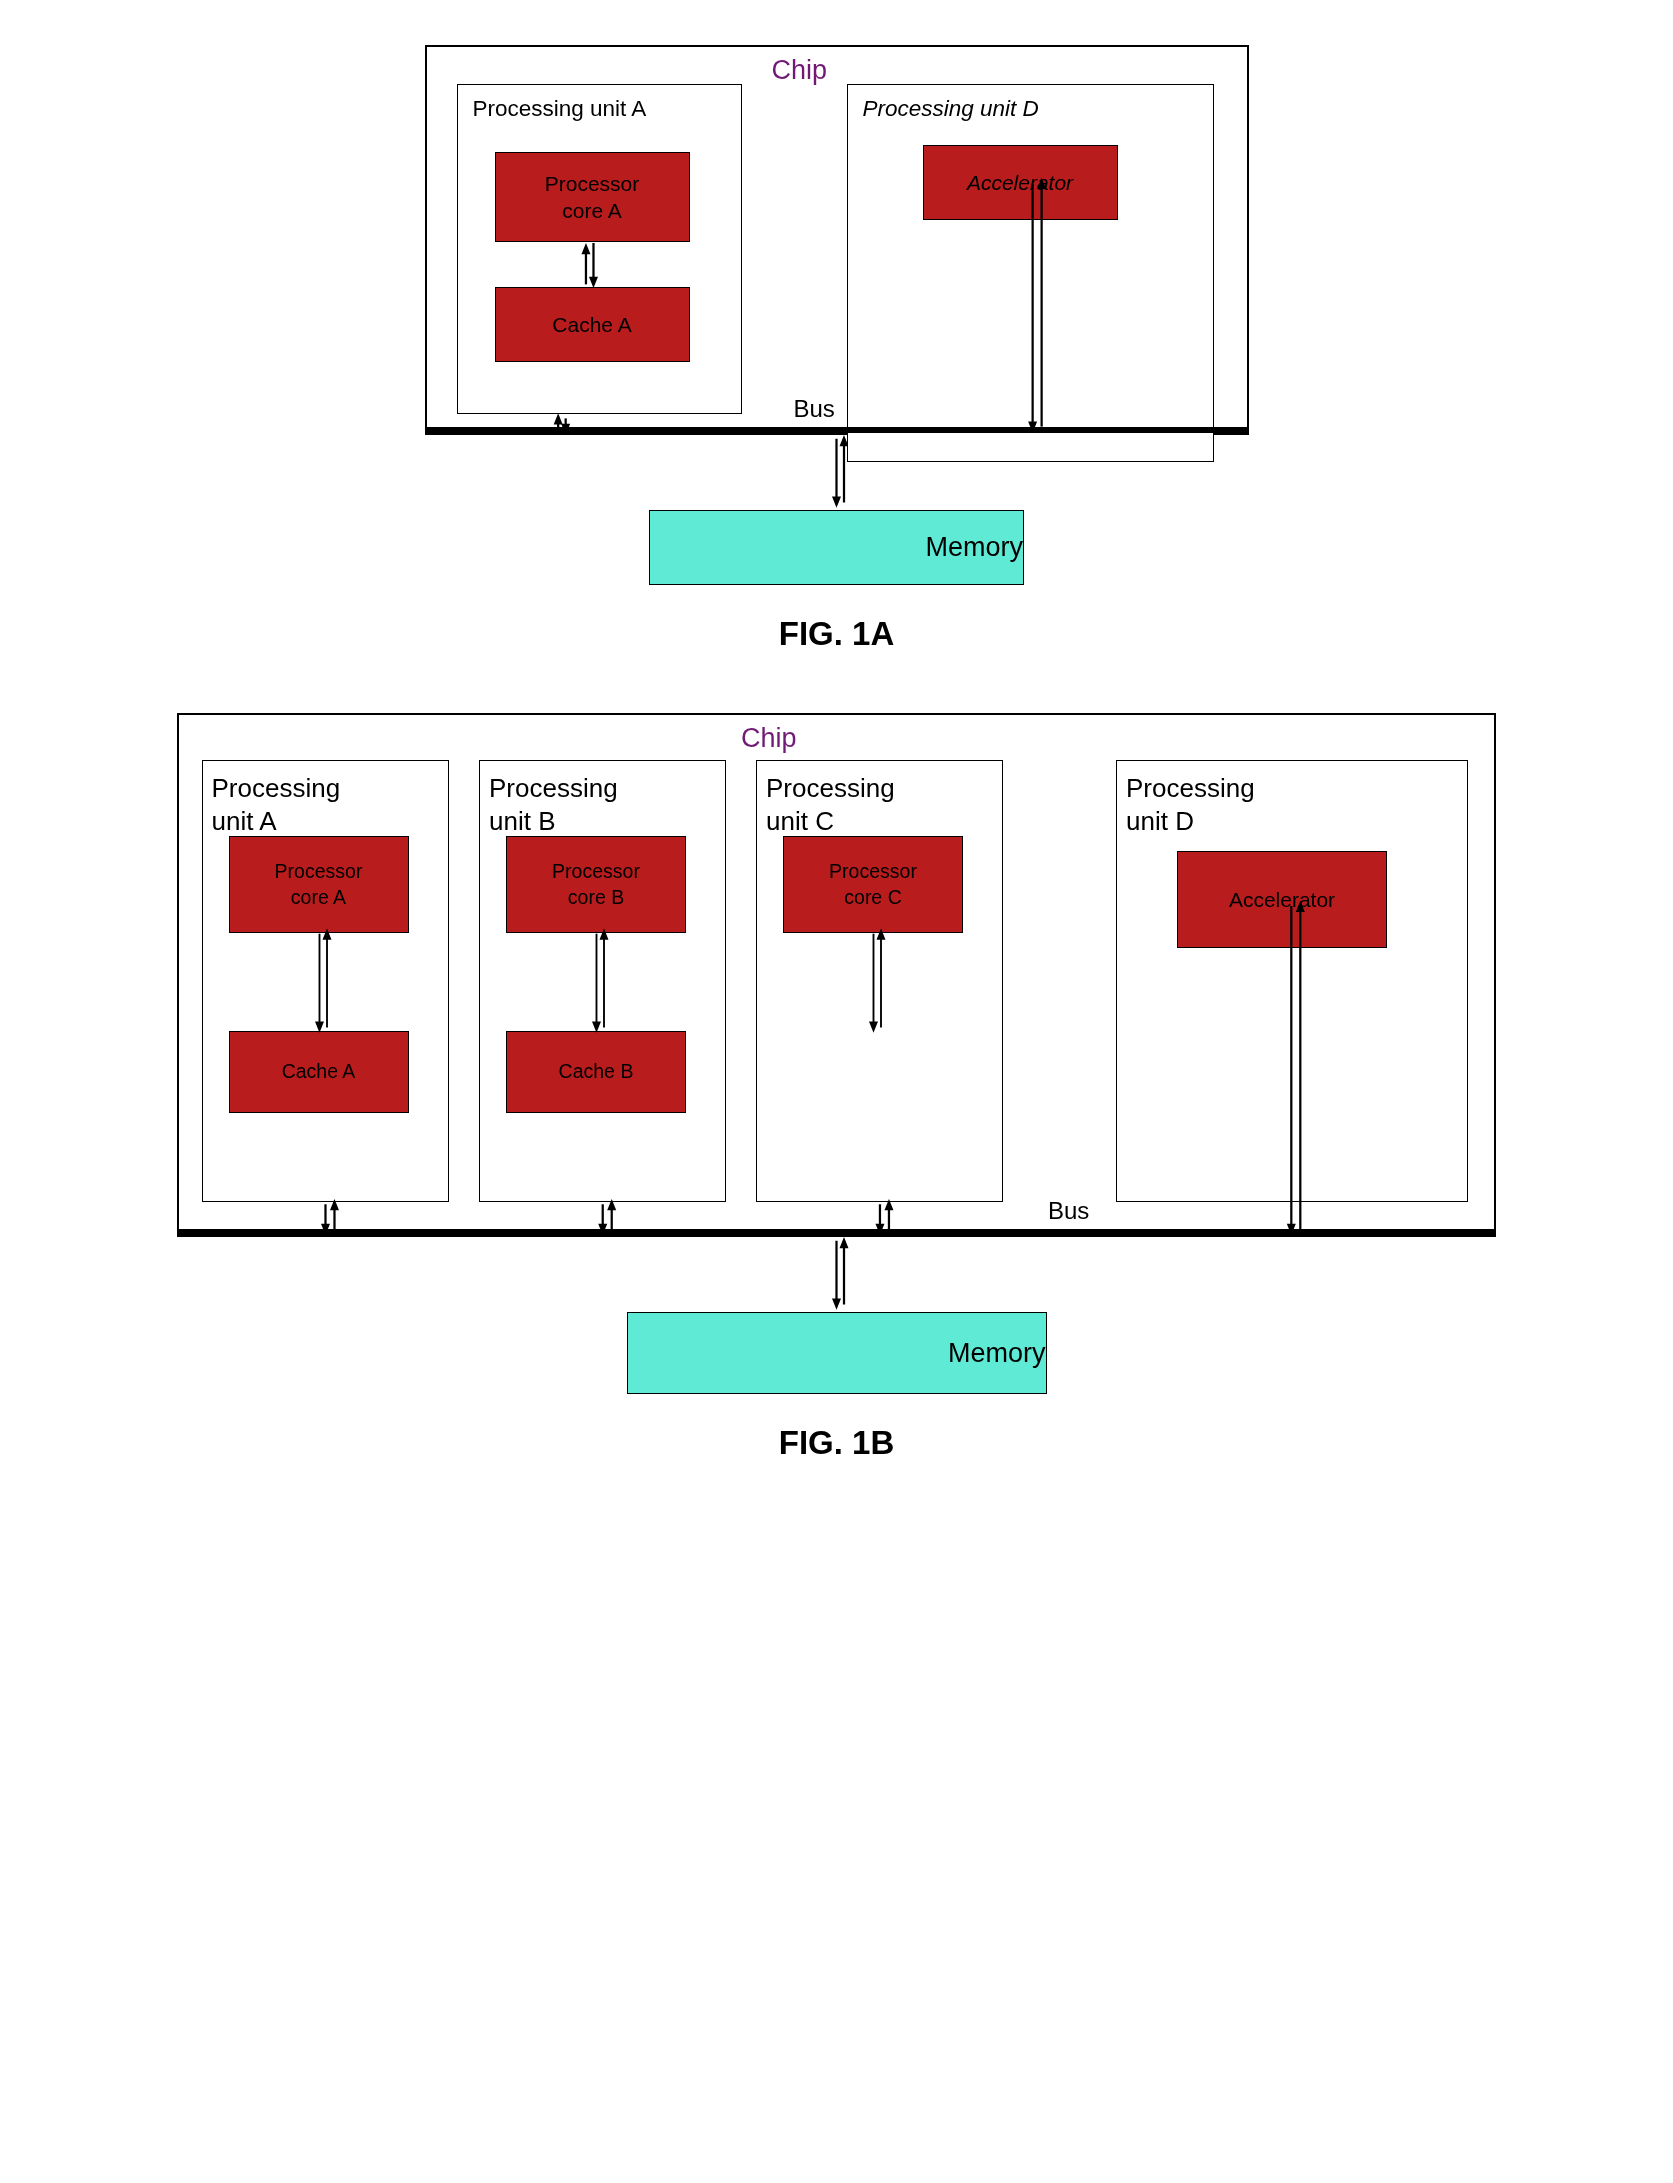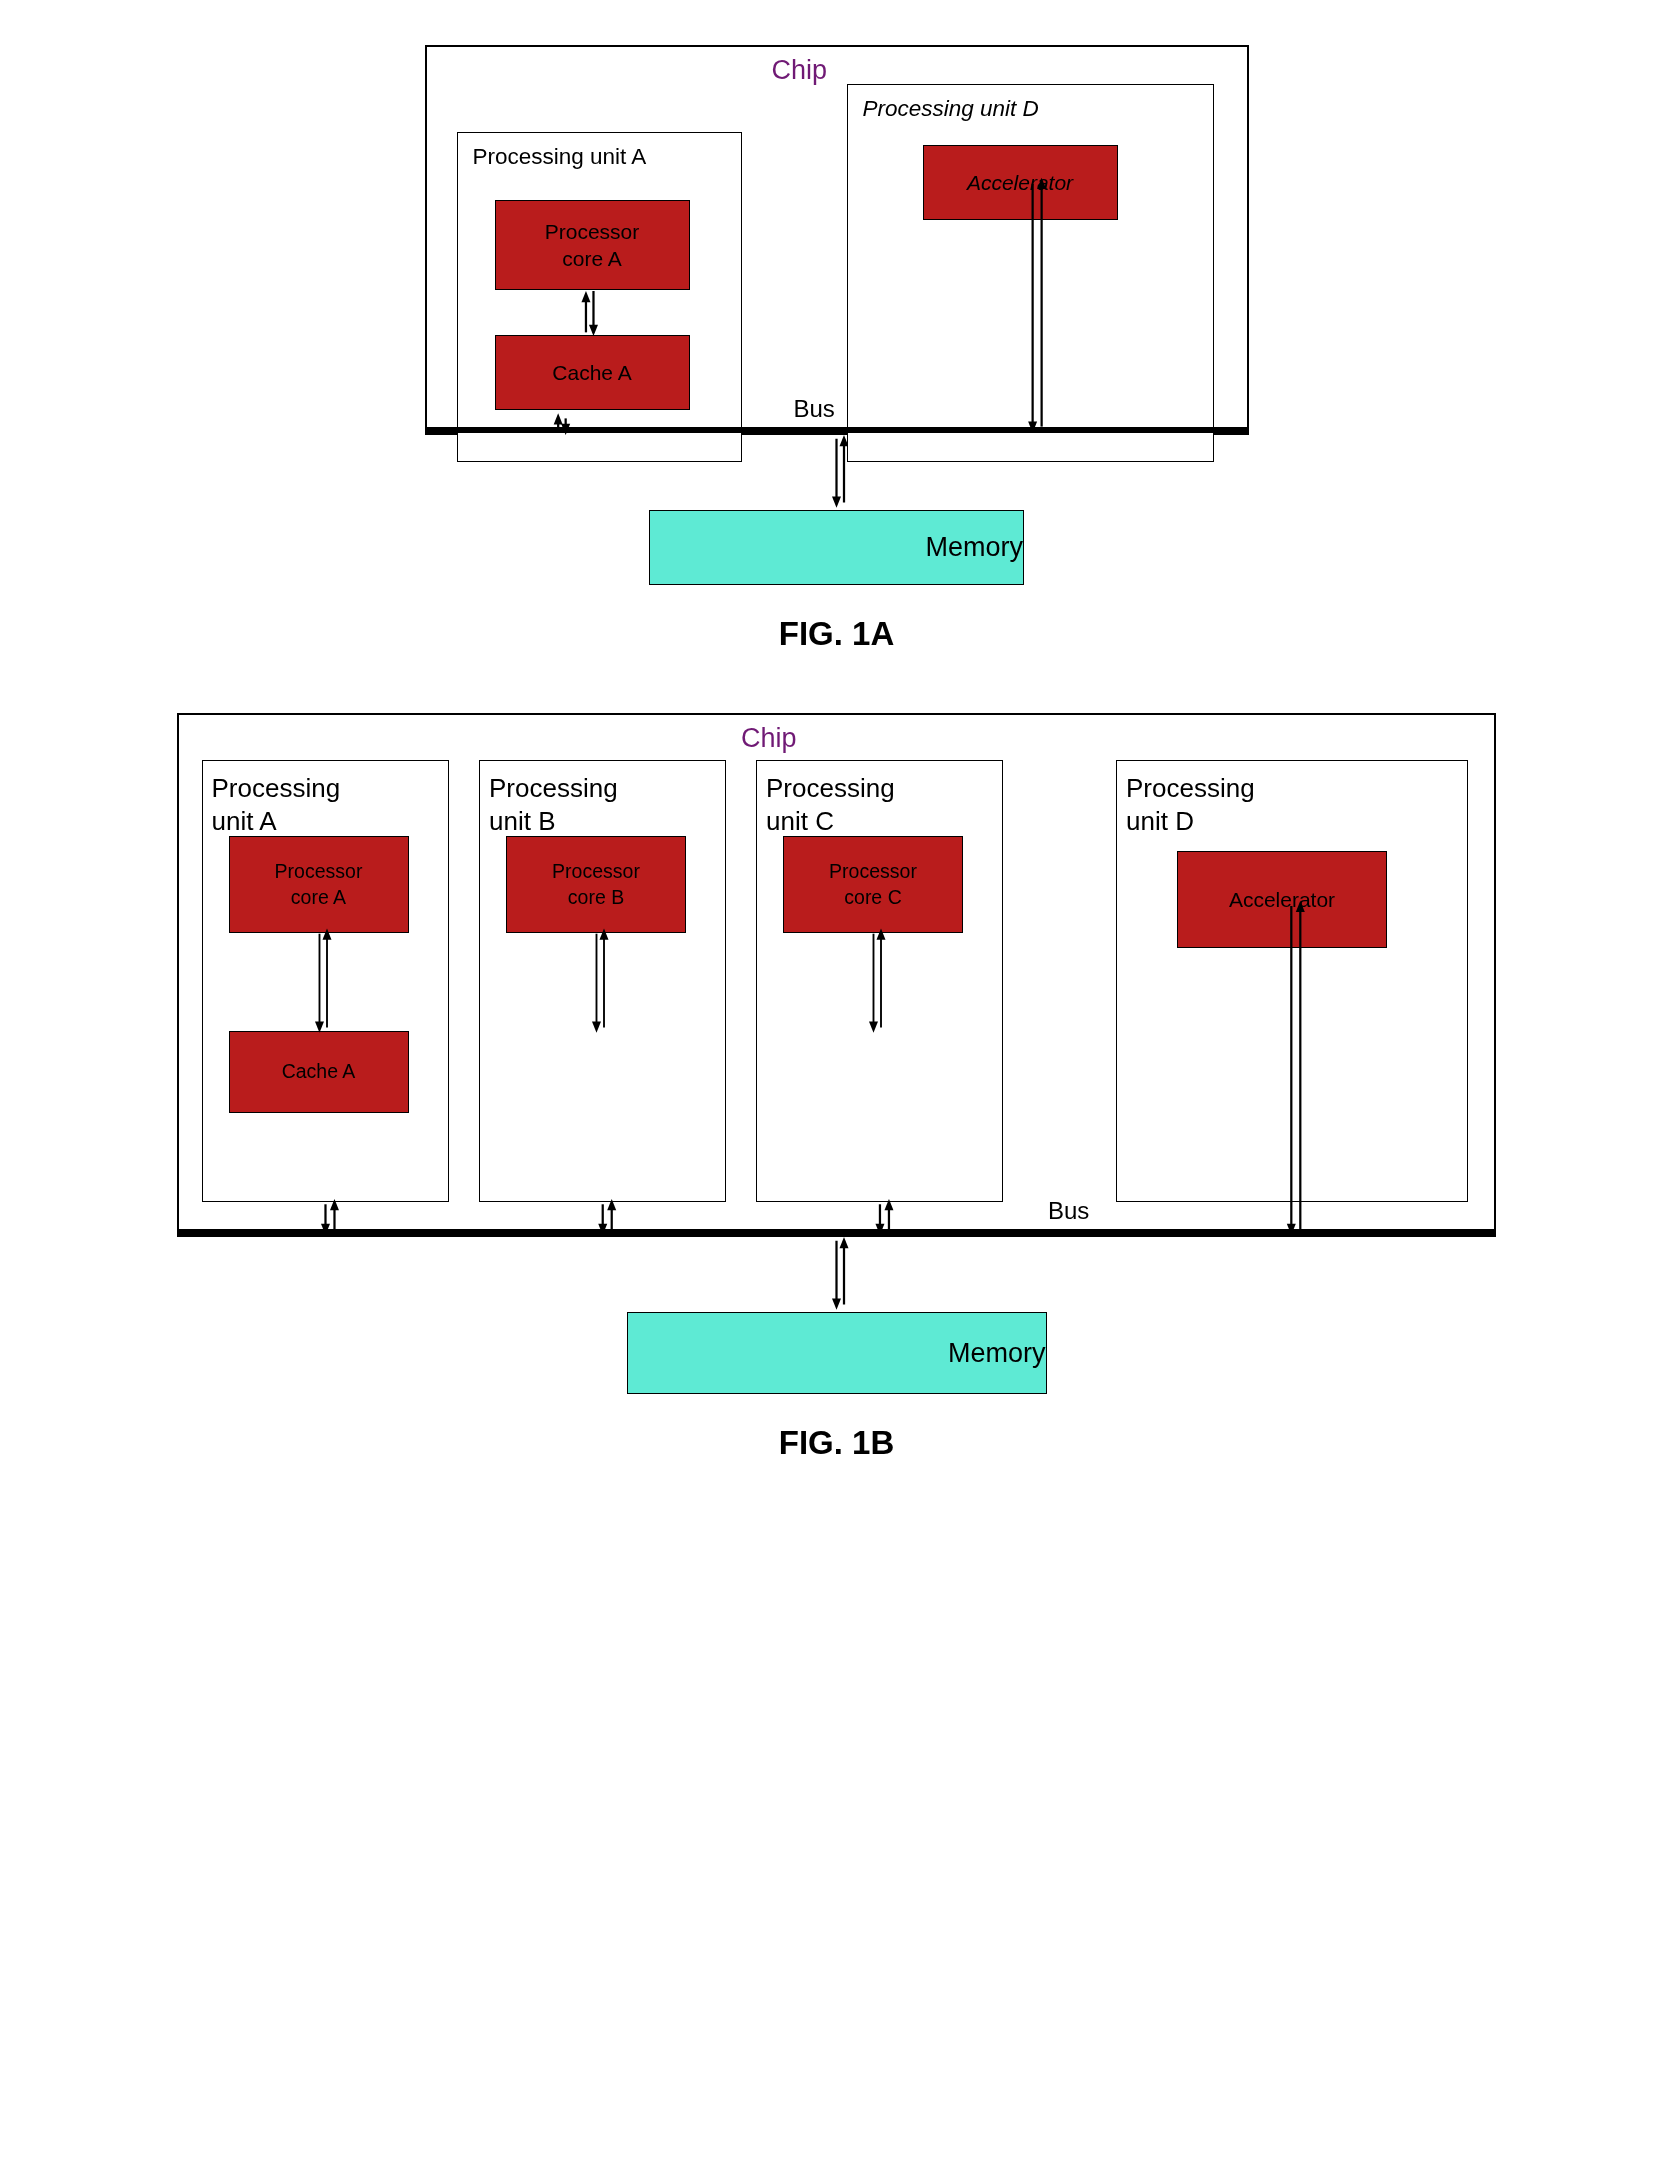--- a/index.html
+++ b/index.html
@@ -92,21 +92,20 @@
     .fig1a-chip {
       width: 824px;
       height: 390px;
     }
 
     .fig1a-unitA {
       left: 30px;
       top: 37px;
       width: 285px;
       height: 330px;
-      margin-top: 48px;
     }
 
     .fig1a-unitA-label {
       position: absolute;
       top: 9px;
       left: 15px;
       font-size: 22.5px;
       line-height: 1.3;
       text-align: left;
     }
@@ -319,20 +318,23 @@
           <line x1="165" y1="355" x2="165" y2="230" stroke="#000" stroke-width="2.5"></line>
           <polygon points="165,223 159,238 171,238" fill="#000"></polygon>
         </svg>
       </div>
 
       <div class="unit-box fig1b-unitB">
         <span class="fig1b-unit-label-pos">Processing<br>unit B</span>
         <div class="inner-box fig1b-proc">
           <span class="inner-label" style="font-size:19.5px;">Processor<br>core B</span>
         </div>
+        <div class="inner-box fig1b-cache">
+          <span class="inner-label" style="font-size:19.5px;">Cache B</span>
+        </div>
         <svg style="position:absolute;top:0;left:0;width:100%;height:100%;overflow:visible;pointer-events:none;" viewBox="0 0 326 586" width="244" height="439">
           <line x1="155" y1="230" x2="155" y2="355" stroke="#000" stroke-width="2.5"></line>
           <polygon points="155,362 149,347 161,347" fill="#000"></polygon>
           <line x1="165" y1="355" x2="165" y2="230" stroke="#000" stroke-width="2.5"></line>
           <polygon points="165,223 159,238 171,238" fill="#000"></polygon>
         </svg>
       </div>
 
       <div class="unit-box fig1b-unitC">
         <span class="fig1b-unit-label-pos">Processing<br>unit C</span>

